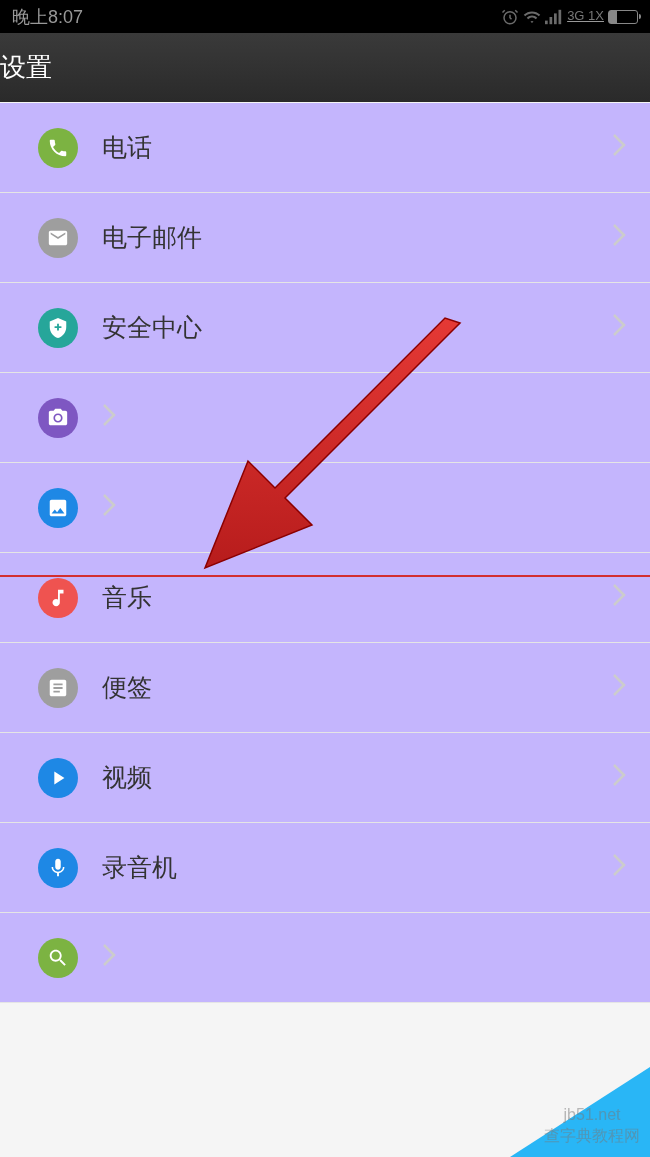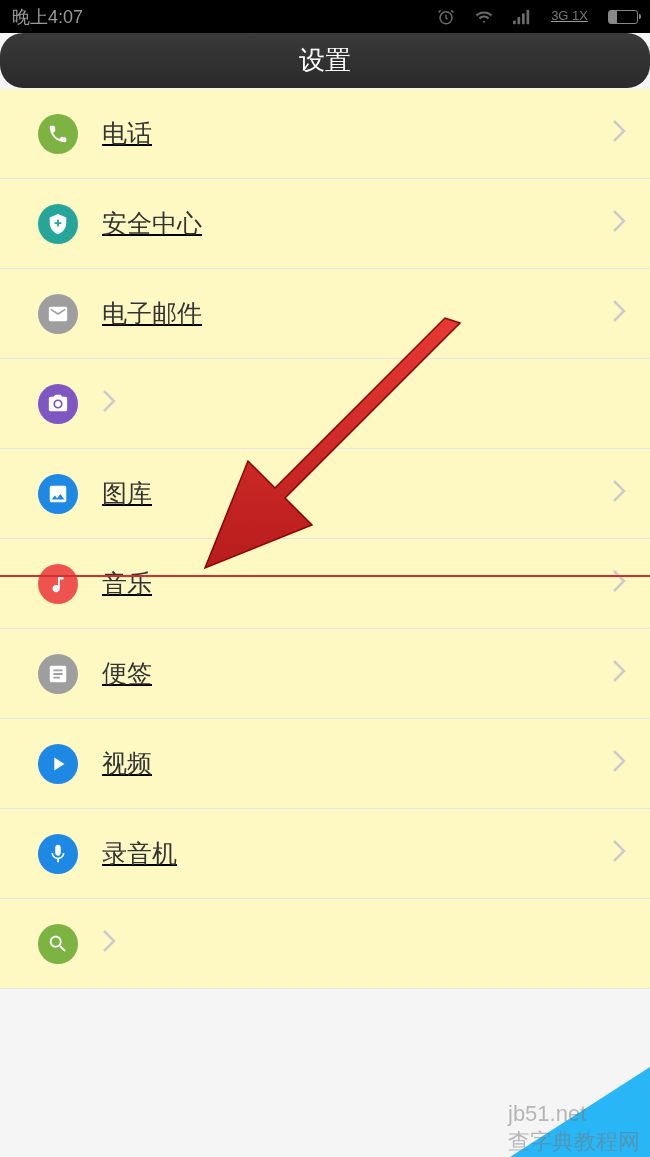--- a/index.html
+++ b/index.html
@@ -21,50 +21,48 @@
       color: #999;
       display: flex;
       justify-content: space-between;
       align-items: center;
       padding: 0 12px;
       font-size: 18px;
     }
     .status-right {
       display: flex;
       align-items: center;
-      gap: 20px;
+      gap: 4px;
       text-decoration: underline;
     }
     .status-right svg {
       opacity: 0.7;
     }
     .header {
-      height: 55px;
+      height: 69px;
       background: linear-gradient(to bottom, #3a3a3a, #2a2a2a);
       color: #fff;
       display: flex;
       align-items: center;
-      justify-content: center;
+      justify-content: flex-start;
       font-size: 26px;
       font-weight: 400;
-      border-radius: 23px;
     }
     .list {
       background: #fff;
       margin-top: 1px;
     }
     .list-item {
       display: flex;
       align-items: center;
       height: 90px;
       padding: 0 24px 0 38px;
       border-bottom: 1px solid #e5e5e5;
-      background: #fef9c3;
+      background: #c4b5fd;
       position: relative;
-      text-decoration: underline;
     }
     .list-item:first-child {
       border-bottom-width: 1px;
     }
     .icon-circle {
       width: 40px;
       height: 40px;
       border-radius: 50%;
       display: flex;
       align-items: center;
@@ -120,26 +118,26 @@
       bottom: 0;
       right: 0;
       width: 0;
       height: 0;
       border-left: 140px solid transparent;
       border-bottom: 90px solid #29b6f6;
       z-index: 5;
     }
     .watermark-text {
       position: absolute;
-      bottom: 0;
+      bottom: 10px;
       right: 10px;
       color: rgba(120,120,120,0.5);
-      font-size: 22px;
+      font-size: 16px;
       z-index: 6;
-      text-align: left;
+      text-align: center;
       line-height: 1.3;
     }
     .sig-text {
       font-size: 13px;
       color: #777;
       text-align: center;
       line-height: 1.1;
     }
     .battery {
       width: 30px;
@@ -161,21 +159,21 @@
     .battery-fill {
       width: 30%;
       height: 100%;
       background: #888;
     }
   </style>
 </head>
 <body>
 
 <div class="status-bar">
-  <span>晚上4:07</span>
+  <span>晚上8:07</span>
   <div class="status-right">
     <svg width="18" height="18" viewBox="0 0 24 24" fill="none" stroke="#999" stroke-width="2">
         <circle cx="12" cy="13" r="8"></circle>
         <path d="M12 9v4l2 2M5 3L2 6M22 6l-3-3"></path>
       </svg>
     <svg width="18" height="18" viewBox="0 0 24 24" fill="#999">
         <path d="M12 20l-2-2c1-1 3-1 4 0l-2 2zm-5-5l-2-2c4-4 10-4 14 0l-2 2c-3-3-7-3-10 0zm-4-4L1 9c6-6 16-6 22 0l-2 2c-5-5-13-5-18 0z"></path>
       </svg>
     <svg width="18" height="16" viewBox="0 0 20 16" fill="#999">
         <rect x="0" y="12" width="3" height="4"></rect>
@@ -200,58 +198,57 @@
         <svg viewBox="0 0 24 24" fill="#fff">
           <path d="M6.6 10.8c1.4 2.8 3.8 5.2 6.6 6.6l2.2-2.2c.3-.3.7-.4 1-.2 1.1.4 2.3.6 3.6.6.6 0 1 .4 1 1V20c0 .6-.4 1-1 1C10.6 21 3 13.4 3 4c0-.6.4-1 1-1h3.5c.6 0 1 .4 1 1 0 1.2.2 2.4.6 3.6.1.3 0 .7-.2 1l-2.3 2.2z"></path>
         </svg>
       </div>
       <span class="item-label">电话</span>
       <span class="chevron"><svg width="14" height="24" viewBox="0 0 14 24" fill="none" stroke="#ccc" stroke-width="2.5">
           <path d="M2 2l10 10L2 22"></path>
         </svg></span>
     </div>
     <div class="list-item">
+      <div class="icon-circle bg-gray">
+        <svg viewBox="0 0 24 24" fill="#fff">
+          <path d="M20 4H4c-1.1 0-2 .9-2 2v12c0 1.1.9 2 2 2h16c1.1 0 2-.9 2-2V6c0-1.1-.9-2-2-2zm0 4l-8 5-8-5V6l8 5 8-5v2z"></path>
+        </svg>
+      </div>
+      <span class="item-label">电子邮件</span>
+      <span class="chevron"><svg width="14" height="24" viewBox="0 0 14 24" fill="none" stroke="#ccc" stroke-width="2.5">
+          <path d="M2 2l10 10L2 22"></path>
+        </svg></span>
+    </div>
+    <div class="list-item">
       <div class="icon-circle bg-teal">
         <svg viewBox="0 0 24 24" fill="#fff">
           <path d="M12 1L3 5v6c0 5.6 3.8 10.7 9 12 5.2-1.3 9-6.4 9-12V5l-9-4zm0 6c.6 0 1 .4 1 1v2h2c.6 0 1 .4 1 1s-.4 1-1 1h-2v2c0 .6-.4 1-1 1s-1-.4-1-1v-2H9c-.6 0-1-.4-1-1s.4-1 1-1h2V8c0-.6.4-1 1-1z"></path>
         </svg>
       </div>
       <span class="item-label">安全中心</span>
       <span class="chevron"><svg width="14" height="24" viewBox="0 0 14 24" fill="none" stroke="#ccc" stroke-width="2.5">
           <path d="M2 2l10 10L2 22"></path>
         </svg></span>
     </div>
     <div class="list-item">
-      <div class="icon-circle bg-gray">
-        <svg viewBox="0 0 24 24" fill="#fff">
-          <path d="M20 4H4c-1.1 0-2 .9-2 2v12c0 1.1.9 2 2 2h16c1.1 0 2-.9 2-2V6c0-1.1-.9-2-2-2zm0 4l-8 5-8-5V6l8 5 8-5v2z"></path>
-        </svg>
-      </div>
-      <span class="item-label">电子邮件</span>
-      <span class="chevron"><svg width="14" height="24" viewBox="0 0 14 24" fill="none" stroke="#ccc" stroke-width="2.5">
-          <path d="M2 2l10 10L2 22"></path>
-        </svg></span>
-    </div>
-    <div class="list-item">
       <div class="icon-circle bg-purple">
         <svg viewBox="0 0 24 24" fill="#fff">
           <path d="M12 15.2c1.8 0 3.2-1.4 3.2-3.2S13.8 8.8 12 8.8 8.8 10.2 8.8 12s1.4 3.2 3.2 3.2zM9 2L7.2 4H4c-1.1 0-2 .9-2 2v12c0 1.1.9 2 2 2h16c1.1 0 2-.9 2-2V6c0-1.1-.9-2-2-2h-3.2L15 2H9zm3 15c-2.8 0-5-2.2-5-5s2.2-5 5-5 5 2.2 5 5-2.2 5-5 5z"></path>
         </svg>
       </div>
       <span class="chevron"><svg width="14" height="24" viewBox="0 0 14 24" fill="none" stroke="#ccc" stroke-width="2.5">
           <path d="M2 2l10 10L2 22"></path>
         </svg></span>
     </div>
     <div class="list-item">
       <div class="icon-circle bg-blue2">
         <svg viewBox="0 0 24 24" fill="#fff">
           <path d="M21 19V5c0-1.1-.9-2-2-2H5c-1.1 0-2 .9-2 2v14c0 1.1.9 2 2 2h14c1.1 0 2-.9 2-2zM8.5 13.5l2.5 3 3.5-4.5 4.5 6H5l3.5-4.5z"></path>
         </svg>
       </div>
-      <span class="item-label">图库</span>
       <span class="chevron"><svg width="14" height="24" viewBox="0 0 14 24" fill="none" stroke="#ccc" stroke-width="2.5">
           <path d="M2 2l10 10L2 22"></path>
         </svg></span>
     </div>
     <div class="list-item">
       <div class="icon-circle bg-coral">
         <svg viewBox="0 0 24 24" fill="#fff">
           <path d="M12 3v10.6c-.6-.3-1.3-.6-2-.6-2.2 0-4 1.8-4 4s1.8 4 4 4 4-1.8 4-4V7h4V3h-6z"></path>
         </svg>
       </div>

